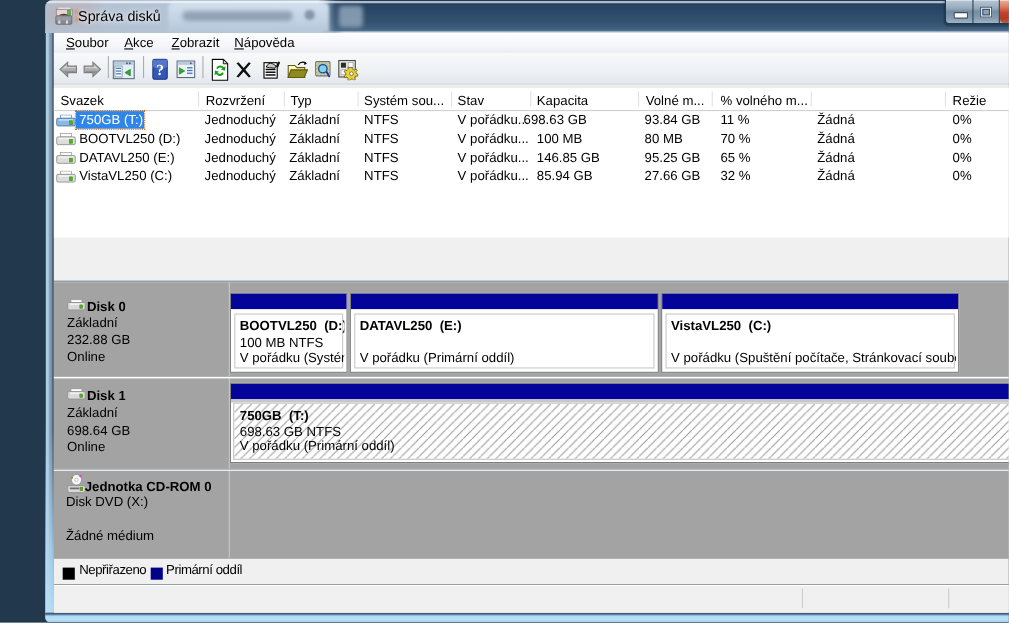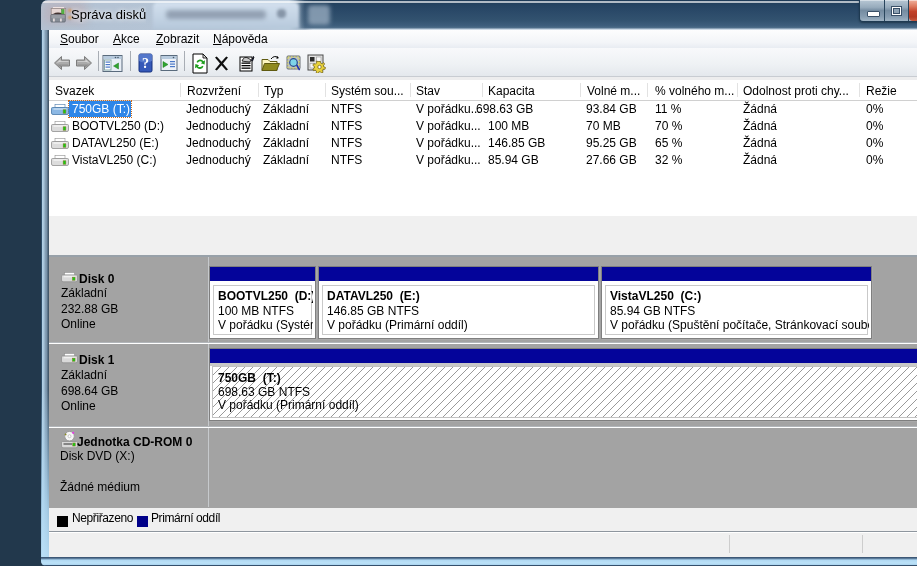--- a/index.html
+++ b/index.html
@@ -184,21 +184,20 @@
   <div id="list" class="abs">
    <div id="hdr" class="abs">
     <div class="htxt" style="left:6px">Svazek</div>
     <div class="htxt" style="left:138px">Rozvržení</div>
     <div class="htxt" style="left:215px">Typ</div>
     <div class="htxt" style="left:282px">Systém sou...</div>
     <div class="htxt" style="left:367px">Stav</div>
     <div class="htxt" style="left:439px">Kapacita</div>
     <div class="htxt" style="left:538px">Volné m...</div>
     <div class="htxt" style="left:606px">% volného m...</div>
-    <div class="htxt" style="left:694px">Odolnost proti chy...</div>
     <div class="htxt" style="left:817px">Režie</div>
     <div class="hsep" style="left:131px"></div>
     <div class="hsep" style="left:209px"></div>
     <div class="hsep" style="left:276px"></div>
     <div class="hsep" style="left:361px"></div>
     <div class="hsep" style="left:433px"></div>
     <div class="hsep" style="left:531px"></div>
     <div class="hsep" style="left:598px"></div>
     <div class="hsep" style="left:688px"></div>
     <div class="hsep" style="left:810px"></div>
@@ -228,21 +227,21 @@
     <path d="M1.5 3.5 Q0.5 3.5 0.5 4.5 L0.5 9 Q0.5 10.5 2 10.5 L16 10.5 Q17.5 10.5 17.5 9 L17.5 4.5 Q17.5 3.5 16.5 3.5 Z" fill="#dcdcdc" stroke="#8f8f8f" stroke-width=".8"></path>
     <rect x="2.5" y="4.2" width="13" height="1.6" fill="#f2f2f2"></rect>
     <rect x="12.2" y="5.8" width="2.6" height="3.4" fill="#12d212" stroke="#7a7a22" stroke-width=".6"></rect>
    </svg>
    <div class="cell" style="left:23px;top:38px">BOOTVL250 (D:)</div>
    <div class="cell" style="left:137px;top:38px">Jednoduchý</div>
    <div class="cell" style="left:214px;top:38px">Základní</div>
    <div class="cell" style="left:282px;top:38px">NTFS</div>
    <div class="cell" style="left:367px;top:38px">V pořádku...</div>
    <div class="cell" style="left:439px;top:38px">100 MB</div>
-   <div class="cell" style="left:537px;top:38px">70 MB</div>
+   <div class="cell" style="left:537px;top:38px">80 MB</div>
    <div class="cell" style="left:606px;top:38px">70 %</div>
    <div class="cell" style="left:694px;top:38px">Žádná</div>
    <div class="cell" style="left:817px;top:38px">0%</div>
 
    <svg class="abs" style="left:2px;top:58px" width="18" height="12" viewBox="0 0 18 12">
     <rect x="4" y="0.5" width="10" height="3" fill="#fff" stroke="#8f8f8f" stroke-width=".6"></rect>
     <path d="M1.5 3.5 Q0.5 3.5 0.5 4.5 L0.5 9 Q0.5 10.5 2 10.5 L16 10.5 Q17.5 10.5 17.5 9 L17.5 4.5 Q17.5 3.5 16.5 3.5 Z" fill="#dcdcdc" stroke="#8f8f8f" stroke-width=".8"></path>
     <rect x="2.5" y="4.2" width="13" height="1.6" fill="#f2f2f2"></rect>
     <rect x="12.2" y="5.8" width="2.6" height="3.4" fill="#12d212" stroke="#7a7a22" stroke-width=".6"></rect>
    </svg>
@@ -297,28 +296,26 @@
     <div class="pbar"></div>
           <div class="pin"></div>
     <div class="ptxt b" style="top:22px;right:2px">BOOTVL250&nbsp;&nbsp;(D:)</div>
     <div class="ptxt" style="top:37px;right:2px">100 MB NTFS</div>
     <div class="ptxt" style="top:51px;right:2px">V pořádku (Systém, Aktivní, Primární oddíl)</div>
    </div>
    <div class="pbox" style="left:269px;top:9px;width:279px;height:71px">
     <div class="pbar"></div>
           <div class="pin"></div>
     <div class="ptxt b" style="top:22px;right:2px">DATAVL250&nbsp;&nbsp;(E:)</div>
-    <div class="ptxt" style="top:37px;right:2px">146.85 GB NTFS</div>
     <div class="ptxt" style="top:51px;right:2px">V pořádku (Primární oddíl)</div>
    </div>
    <div class="pbox" style="left:552px;top:9px;width:269px;height:71px">
     <div class="pbar"></div>
           <div class="pin"></div>
     <div class="ptxt b" style="top:22px;right:2px">VistaVL250&nbsp;&nbsp;(C:)</div>
-    <div class="ptxt" style="top:37px;right:2px">85.94 GB NTFS</div>
     <div class="ptxt" style="top:51px;right:2px">V pořádku (Spuštění počítače, Stránkovací soubor, Výpis stavu</div>
    </div>
 
    <svg class="abs" style="left:12px;top:96px" width="17" height="11" viewBox="0 0 17 11">
     <rect x="3.5" y="0.5" width="10" height="2.6" fill="#fff" stroke="#8f8f8f" stroke-width=".6"></rect>
     <path d="M1.5 3 Q0.5 3 0.5 4 L0.5 8 Q0.5 9.8 2 9.8 L15 9.8 Q16.5 9.8 16.5 8 L16.5 4 Q16.5 3 15.5 3 Z" fill="#d9d9d9" stroke="#8f8f8f" stroke-width=".8"></path>
     <rect x="2.5" y="3.8" width="12" height="1.5" fill="#f0f0f0"></rect>
     <rect x="11.6" y="5.2" width="2.4" height="3" fill="#12d212" stroke="#7a7a22" stroke-width=".6"></rect>
    </svg>
    <div class="abs nw b" style="left:30px;top:96px;height:15px;line-height:15px">Disk 1</div>

